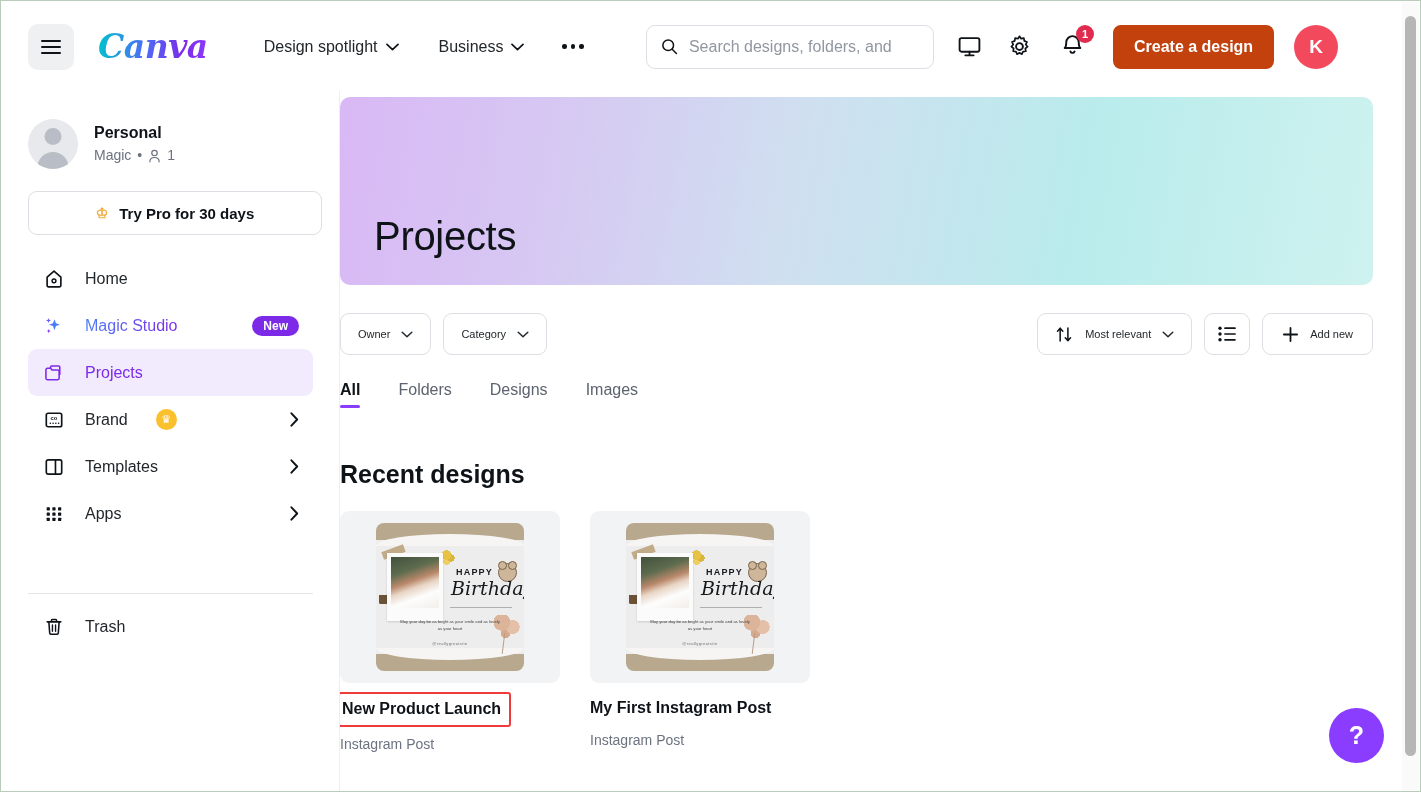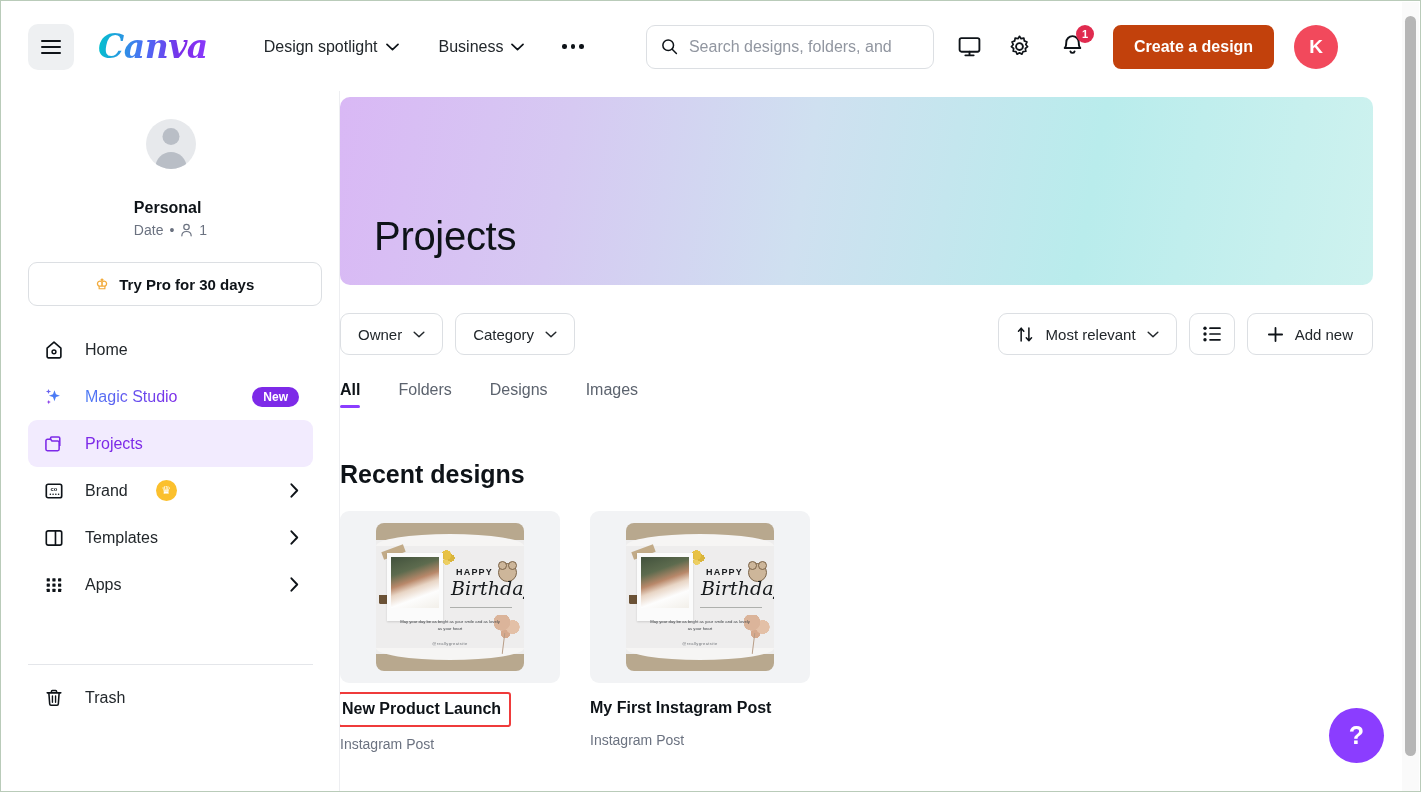--- a/index.html
+++ b/index.html
@@ -176,24 +176,23 @@
     width: 337px;
     height: 700px;
     background: #ffffff;
     padding: 0 26px;
     overflow: hidden;
   }
 
   .account-row {
     display: flex;
     align-items: center;
-    gap: 28px;
+    gap: 16px;
     margin-top: 28px;
     cursor: pointer;
-    flex-direction: column;
   }
   .account-pic {
     width: 50px; height: 50px;
     border-radius: 50%;
     background: #e7e9ec;
     position: relative;
     overflow: hidden;
     flex: 0 0 auto;
   }
   .account-pic::before {
@@ -330,21 +329,21 @@
   }
   .pill {
     height: 42px;
     border: 1px solid #dcdfe3;
     border-radius: 9px;
     background: #fff;
     display: flex;
     align-items: center;
     gap: 11px;
     padding: 0 17px;
-    font-size: 15px;
+    font-size: 11px;
     color: #22272b;
     cursor: pointer;
     margin-right: 12px;
     white-space: nowrap;
     font-family: "Liberation Sans", sans-serif;
   }
   .spacer { flex: 1; }
   .icon-btn {
     width: 46px; height: 42px;
     border: 1px solid #dcdfe3;
@@ -665,21 +664,21 @@
     <div class="avatar-k">K</div>
   </div>
 
   <div class="sidebar">
 
     <div class="account-row">
       <div class="account-pic"></div>
       <div>
         <div class="account-name">Personal</div>
         <div class="account-sub">
-          <span>Date</span>
+          <span>Magic</span>
           <span>•</span>
           <svg width="13" height="14" viewBox="0 0 14 16">
             <circle cx="7" cy="4.6" r="3.1" stroke="#6b7280" stroke-width="1.4" fill="none"></circle>
             <path d="M1.7 14.6c0-3 2.4-4.9 5.3-4.9s5.3 1.9 5.3 4.9" stroke="#6b7280" stroke-width="1.4" fill="none" stroke-linecap="round"></path>
           </svg>
           <span>1</span>
         </div>
       </div>
     </div>
 

